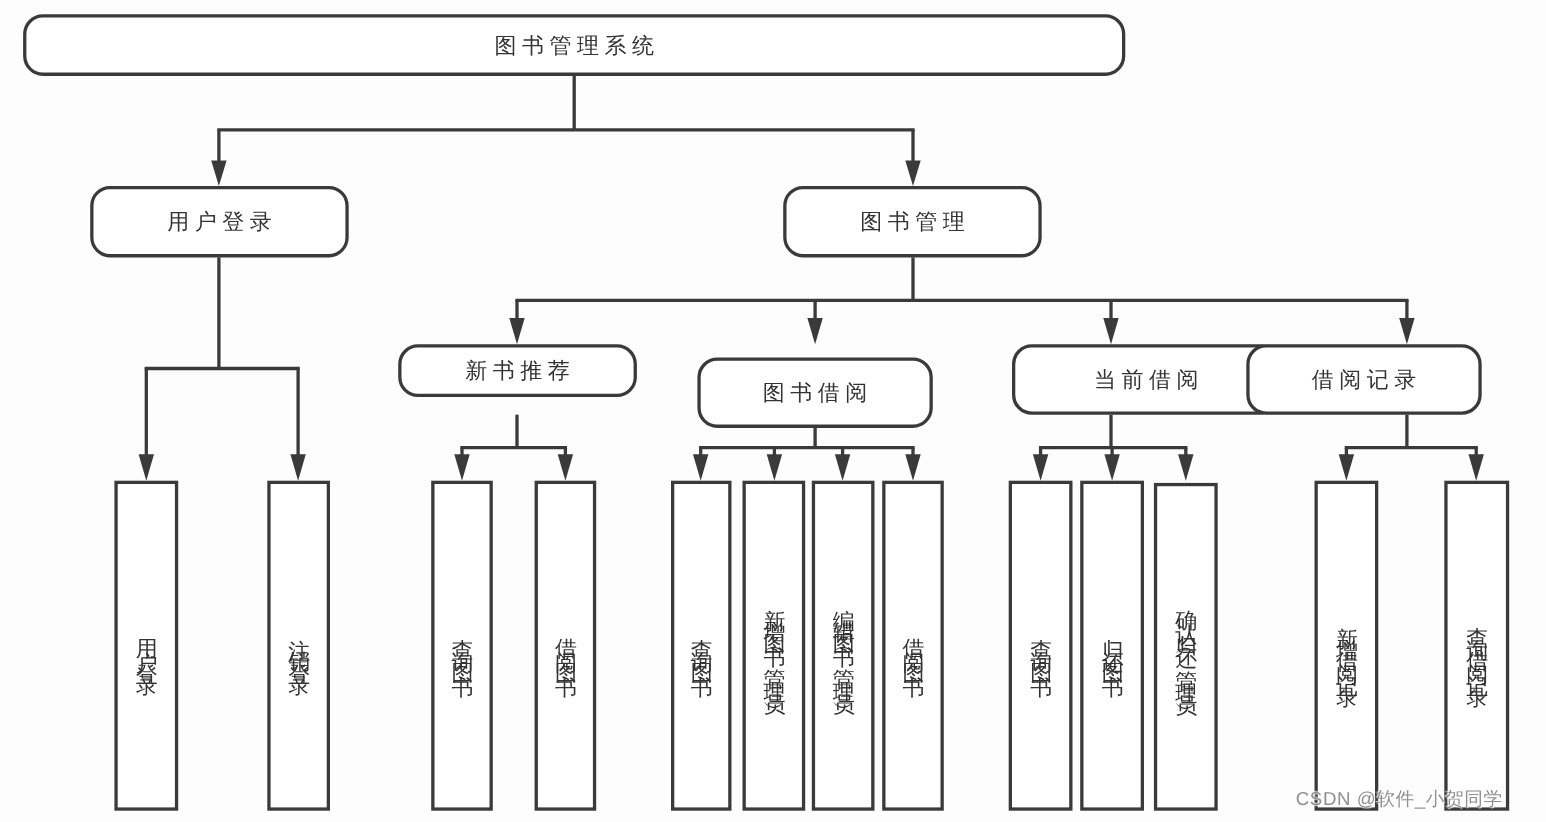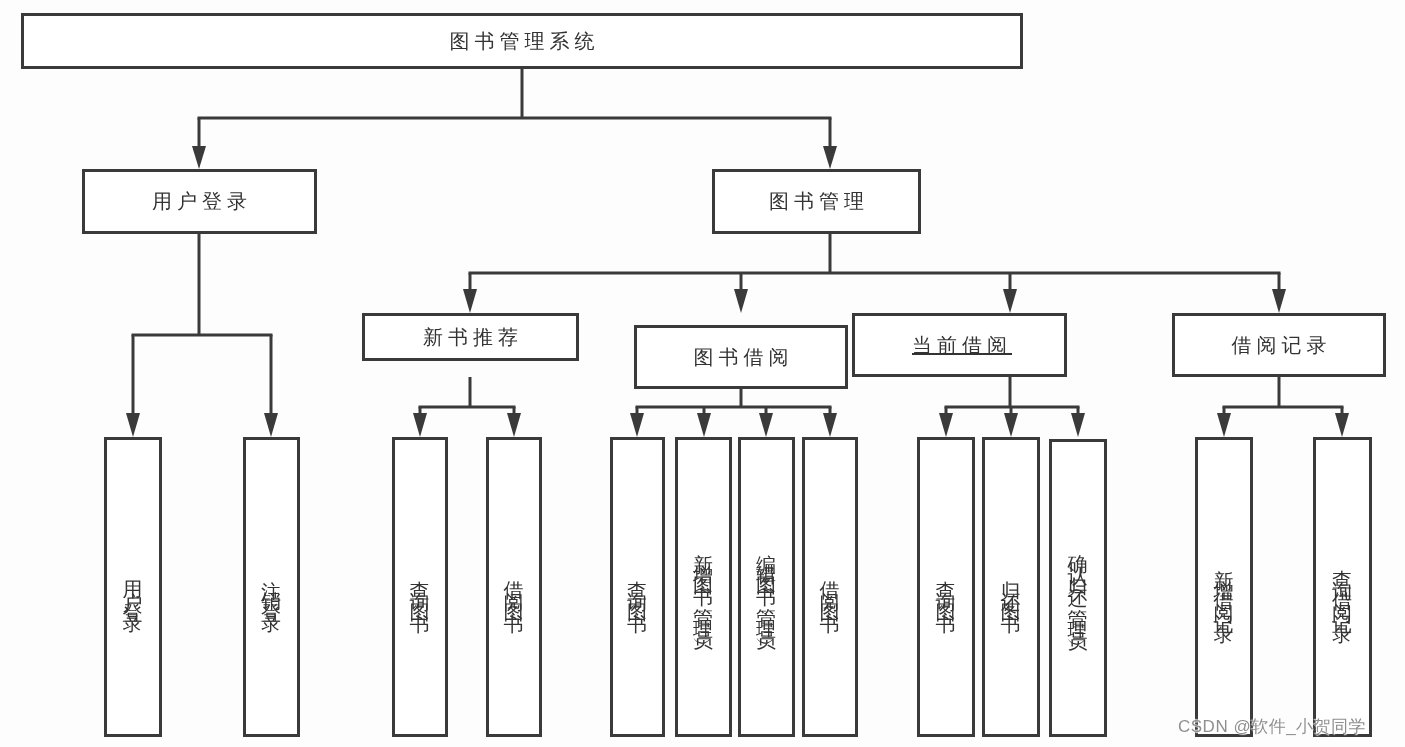--- a/index.html
+++ b/index.html
@@ -14,21 +14,21 @@
   }
   #connectors{position:absolute;left:0;top:0;width:1405px;height:747px;}
   #connectors path{stroke:var(--line);stroke-width:3;fill:none;}
   #connectors polygon{fill:var(--line);stroke:none;}
   .box{
     position:absolute; box-sizing:border-box;
     border:3px solid var(--line); background:var(--boxbg);
     display:flex; align-items:center; justify-content:center;
     color:var(--text); z-index:2;
   }
-  .h-box{font-size:20px; letter-spacing:5px; text-indent:5px; white-space:nowrap;}
+  .h-box{font-size:20px; letter-spacing:5px; text-indent:5px; white-space:nowrap;border-radius:18px;}
   .v-box{
     writing-mode:vertical-rl; text-orientation:upright;
     font-size:20px; letter-spacing:11px; line-height:1;
   }
   #watermark{
     position:absolute; left:1178px; top:715px; z-index:5;
     font-size:17px; letter-spacing:0.5px; color:var(--wm);
     text-shadow:1px 1px 1px rgba(255,255,255,.85), -1px -1px 1px rgba(255,255,255,.85);
     white-space:nowrap;
   }
@@ -96,26 +96,26 @@
     <path d="M1222.5 407 H1343.5"></path>
     <path d="M1224 407 V415"></path>
       <polygon points="1217,413 1231,413 1224,437"></polygon>
     <path d="M1342 407 V415"></path>
       <polygon points="1335,413 1349,413 1342,437"></polygon>
   </svg>
 
   <div class="box h-box" style="left:21px;top:13px;width:1002px;height:56px;">图书管理系统</div>
 
   <div class="box h-box" style="left:82px;top:169px;width:235px;height:65px;">用户登录</div>
-  <div class="box h-box" style="left:712px;top:169px;width:209px;height:65px;">图书管理</div>
+  <div class="box h-box" style="left:712px;top:169px;width:235px;height:65px;">图书管理</div>
 
   <div class="box h-box" style="left:362px;top:313px;width:217px;height:48px;">新书推荐</div>
   <div class="box h-box" style="left:634px;top:313px;width:214px;height:64px;margin-top:12px;">图书借阅</div>
-  <div class="box h-box" style="left:852px;top:313px;width:215px;height:64px;text-decoration:underline;">当前借阅</div>
-  <div class="box h-box" style="left:1172px;top:313px;width:214px;height:64px;text-align:center;">借阅记录</div>
+  <div class="box h-box" style="left:920px;top:313px;width:244px;height:64px;">当前借阅</div>
+  <div class="box h-box" style="left:1133px;top:313px;width:214px;height:64px;text-align:center;">借阅记录</div>
 
   <div class="box v-box" style="left:104px;top:437px;width:58px;height:300px;">用户登录</div>
   <div class="box v-box" style="left:243px;top:437px;width:57px;height:300px;">注销登录</div>
 
   <div class="box v-box" style="left:392px;top:437px;width:56px;height:300px;">查询图书</div>
   <div class="box v-box" style="left:486px;top:437px;width:56px;height:300px;">借阅图书</div>
 
   <div class="box v-box" style="left:610px;top:437px;width:55px;height:300px;">查询图书</div>
   <div class="box v-box" style="left:675px;top:437px;width:57px;height:300px;">新增图书（管理员）</div>
   <div class="box v-box" style="left:738px;top:437px;width:57px;height:300px;">编辑图书（管理员）</div>

